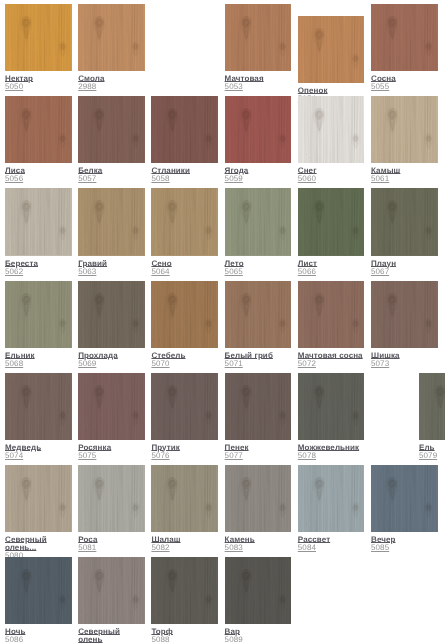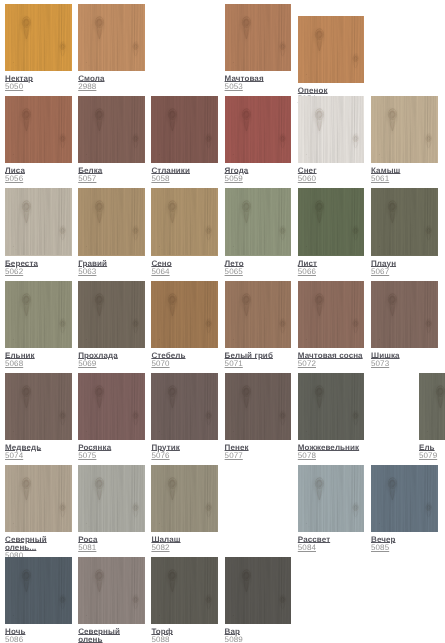--- a/index.html
+++ b/index.html
@@ -131,20 +131,29 @@
     </div>
     <div class="swatch-card" style="left: 297.8px; top: 16px;">
       <div class="swatch-chip" style="background: rgb(195, 138, 91);">
         <svg class="tex" width="66" height="67" viewBox="0 0 66 67">
           <use href="#wood-texture"></use>
         </svg>
       </div>
       <a class="swatch-name">Опенок</a>
       <a class="swatch-code">5054</a>
     </div>
+    <div class="swatch-card" style="left: 371px; top: 4px;">
+      <div class="swatch-chip" style="background: rgb(163, 110, 91);">
+        <svg class="tex" width="66" height="67" viewBox="0 0 66 67">
+          <use href="#wood-texture"></use>
+        </svg>
+      </div>
+      <a class="swatch-name">Сосна</a>
+      <a class="swatch-code">5055</a>
+    </div>
     <div class="swatch-card" style="left: 5px; top: 96.2px;">
       <div class="swatch-chip" style="background: rgb(163, 109, 86);">
         <svg class="tex" width="66" height="67" viewBox="0 0 66 67">
           <use href="#wood-texture"></use>
         </svg>
       </div>
       <a class="swatch-name">Лиса</a>
       <a class="swatch-code">5056</a>
     </div>
     <div class="swatch-card" style="left: 78.2px; top: 96.2px;">
@@ -373,20 +382,29 @@
       <a class="swatch-code">5081</a>
     </div>
     <div class="swatch-card" style="left: 151.4px; top: 465px;">
       <div class="swatch-chip" style="background: rgb(154, 147, 127);">
         <svg class="tex" width="66" height="67" viewBox="0 0 66 67">
           <use href="#wood-texture"></use>
         </svg>
       </div>
       <a class="swatch-name">Шалаш</a>
       <a class="swatch-code">5082</a>
+    </div>
+    <div class="swatch-card" style="left: 224.6px; top: 465px;">
+      <div class="swatch-chip" style="background: rgb(145, 140, 133);">
+        <svg class="tex" width="66" height="67" viewBox="0 0 66 67">
+          <use href="#wood-texture"></use>
+        </svg>
+      </div>
+      <a class="swatch-name">Камень</a>
+      <a class="swatch-code">5083</a>
     </div>
     <div class="swatch-card" style="left: 297.8px; top: 465px;">
       <div class="swatch-chip" style="background: rgb(158, 170, 174);">
         <svg class="tex" width="66" height="67" viewBox="0 0 66 67">
           <use href="#wood-texture"></use>
         </svg>
       </div>
       <a class="swatch-name">Рассвет</a>
       <a class="swatch-code">5084</a>
     </div>

